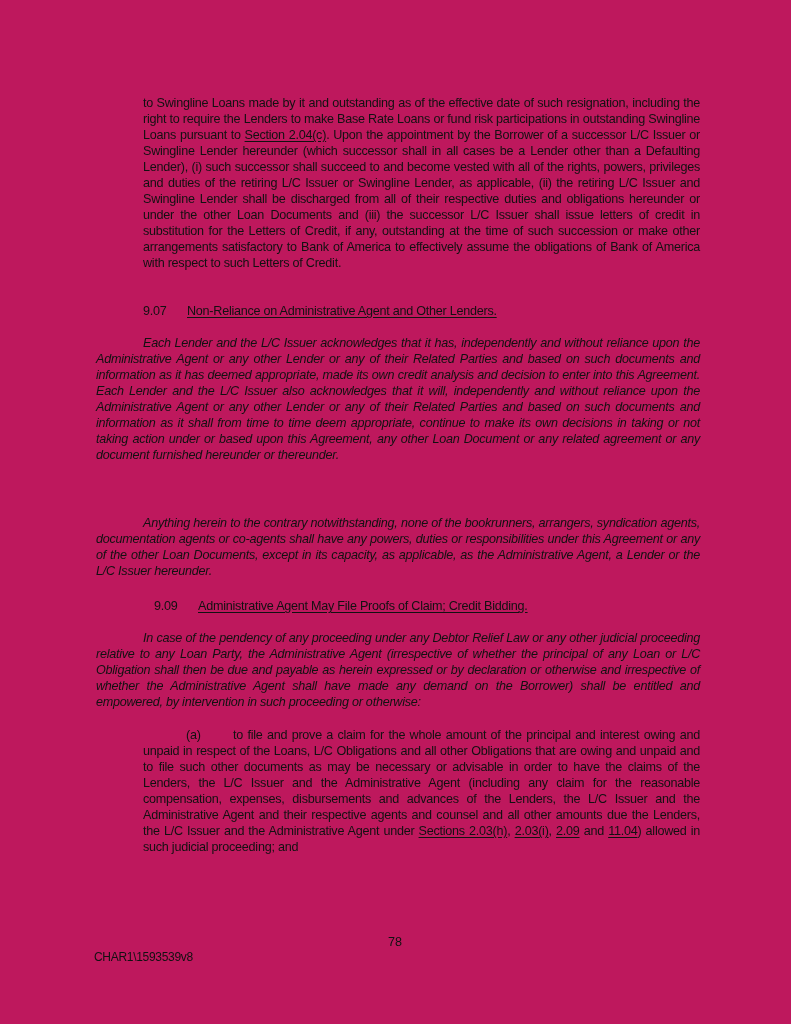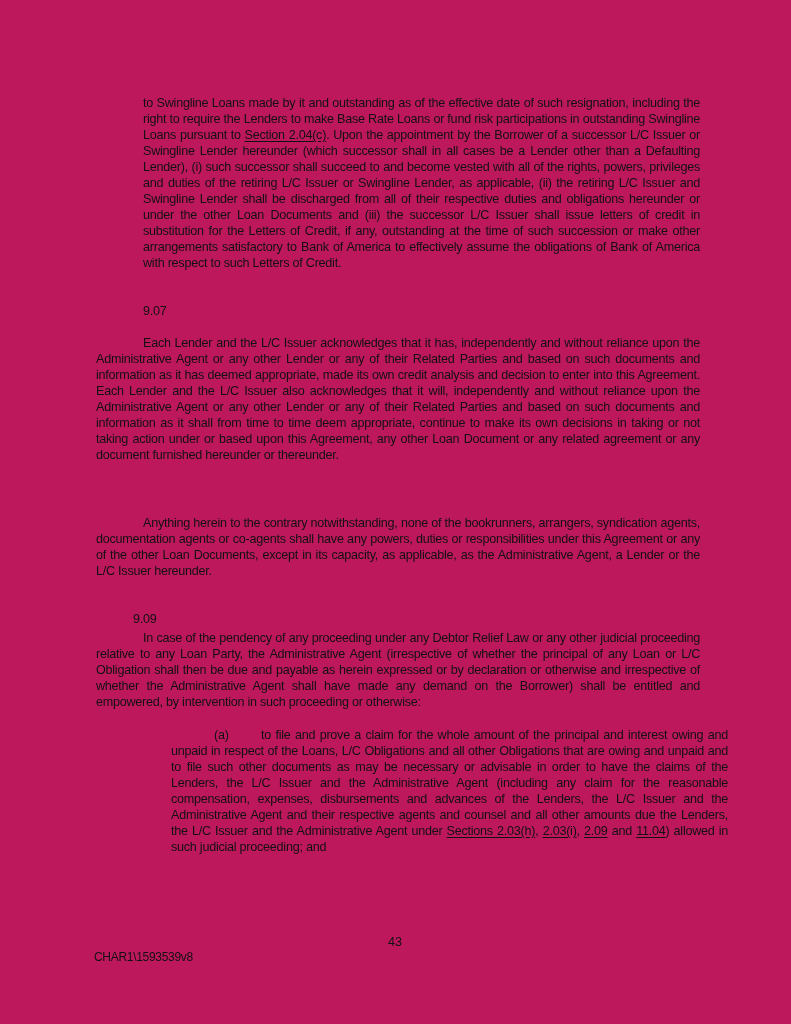--- a/index.html
+++ b/index.html
@@ -15,45 +15,47 @@
     line-height: 16px;
     text-align: justify;
     letter-spacing: -0.25px;
     word-spacing: 0px;
   }
   .u { text-decoration: underline; text-underline-offset: 2px; }
   .block-continue { left: 143px; top: 95px; width: 557px; }
   .heading { position: absolute; font-size: 12.6px; line-height: 16px; letter-spacing: -0.25px; }
   .heading .num { position: absolute; left: 0; }
   .heading .title { position: absolute; left: 44px; white-space: nowrap; text-decoration: underline; text-underline-offset: 2px; }
-  .para { left: 96px; width: 604px; text-indent: 47px; }
+  .para { left: 96px; width: 604px; text-indent: 47px; font-style: italic; }
   .sub { left: 143px; width: 557px; }
   .sub .label { display: inline-block; width: 47px; text-indent: 0; }
-  .sub-first-indent { text-indent: 43px; margin-left: 28px; }
+  .sub-first-indent { text-indent: 43px; }
   .footer-page { position: absolute; left: 388px; top: 934px; font-size: 12.6px; line-height: 16px; }
   .footer-id { position: absolute; left: 94px; top: 951px; font-size: 12px; line-height: 12px; letter-spacing: -0.3px; }
 </style>
 </head>
 <body>
 
 <div class="page">
 
   <div class="text block-continue"><span>to Swingline Loans made by it and outstanding as of the effective date of such resignation, including the right to require the Lenders to make Base Rate Loans or fund risk participations in outstanding Swingline Loans pursuant to </span><span class="u">Section 2.04(c)</span><span>.  Upon the appointment by the Borrower of a successor L/C Issuer or Swingline Lender hereunder (which successor shall in all cases be a Lender other than a Defaulting Lender), (i) such successor shall succeed to and become vested with all of the rights, powers, privileges and duties of the retiring L/C Issuer or Swingline Lender, as applicable, (ii) the retiring L/C Issuer and Swingline Lender shall be discharged from all of their respective duties and obligations hereunder or under the other Loan Documents and (iii) the successor L/C Issuer shall issue letters of credit in substitution for the Letters of Credit, if any, outstanding at the time of such succession or make other arrangements satisfactory to Bank of America to effectively assume the obligations of Bank of America with respect to such Letters of Credit.</span></div>
 
   <div class="heading" style="left:143px; top:303px; width:557px; height:16px;text-align:right;">
     <span class="num">9.07</span>
+    <span class="title">Non-Reliance on Administrative Agent and Other Lenders.</span>
   </div>
   <div class="text para" style="top:335px;">Each Lender and the L/C Issuer acknowledges that it has, independently and without reliance upon the Administrative Agent or any other Lender or any of their Related Parties and based on such documents and information as it has deemed appropriate, made its own credit analysis and decision to enter into this Agreement.  Each Lender and the L/C Issuer also acknowledges that it will, independently and without reliance upon the Administrative Agent or any other Lender or any of their Related Parties and based on such documents and information as it shall from time to time deem appropriate, continue to make its own decisions in taking or not taking action under or based upon this Agreement, any other Loan Document or any related agreement or any document furnished hereunder or thereunder.</div>
 
   <div class="text para" style="top:515px;">Anything herein to the contrary notwithstanding, none of the bookrunners, arrangers, syndication agents, documentation agents or co-agents shall have any powers, duties or responsibilities under this Agreement or any of the other Loan Documents, except in its capacity, as applicable, as the Administrative Agent, a Lender or the L/C Issuer hereunder.</div>
 
-  <div class="heading" style="left:133px; top:598px; width:557px; height:16px;margin-top:13px;">
+  <div class="heading" style="left:154px; top:598px; width:557px; height:16px;">
     <span class="num">9.09</span>
+    <span class="title">Administrative Agent May File Proofs of Claim; Credit Bidding.</span>
   </div>
   <div class="text para" style="top:630px;">In case of the pendency of any proceeding under any Debtor Relief Law or any other judicial proceeding relative to any Loan Party, the Administrative Agent (irrespective of whether the principal of any Loan or L/C Obligation shall then be due and payable as herein expressed or by declaration or otherwise and irrespective of whether the Administrative Agent shall have made any demand on the Borrower) shall be entitled and empowered, by intervention in such proceeding or otherwise:</div>
 
   <div class="text sub sub-first-indent" style="top:727px;"><span class="label">(a)</span><span>to file and prove a claim for the whole amount of the principal and interest owing and unpaid in respect of the Loans, L/C Obligations and all other Obligations that are owing and unpaid and to file such other documents as may be necessary or advisable in order to have the claims of the Lenders, the L/C Issuer and the Administrative Agent (including any claim for the reasonable compensation, expenses, disbursements and advances of the Lenders, the L/C Issuer and the Administrative Agent and their respective agents and counsel and all other amounts due the Lenders, the L/C Issuer and the Administrative Agent under </span><span class="u">Sections 2.03(h)</span><span>, </span><span class="u">2.03(i)</span><span>, </span><span class="u">2.09</span><span> and </span><span class="u">11.04</span><span>) allowed in such judicial proceeding; and</span></div>
 
 
-  <div class="footer-page">43</div>
+  <div class="footer-page">78</div>
   <div class="footer-id">CHAR1\1593539v8</div>
 
 </div>
 
 </body></html>

